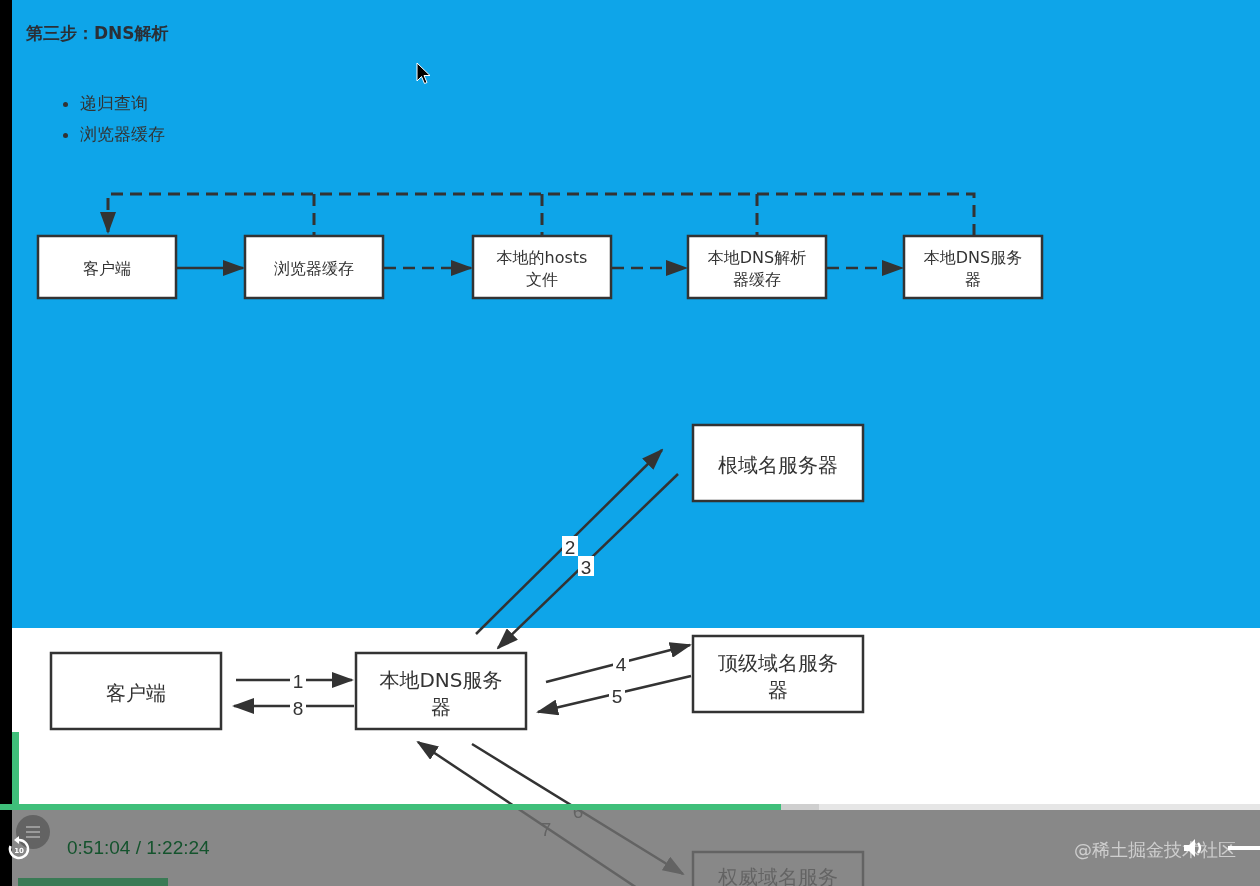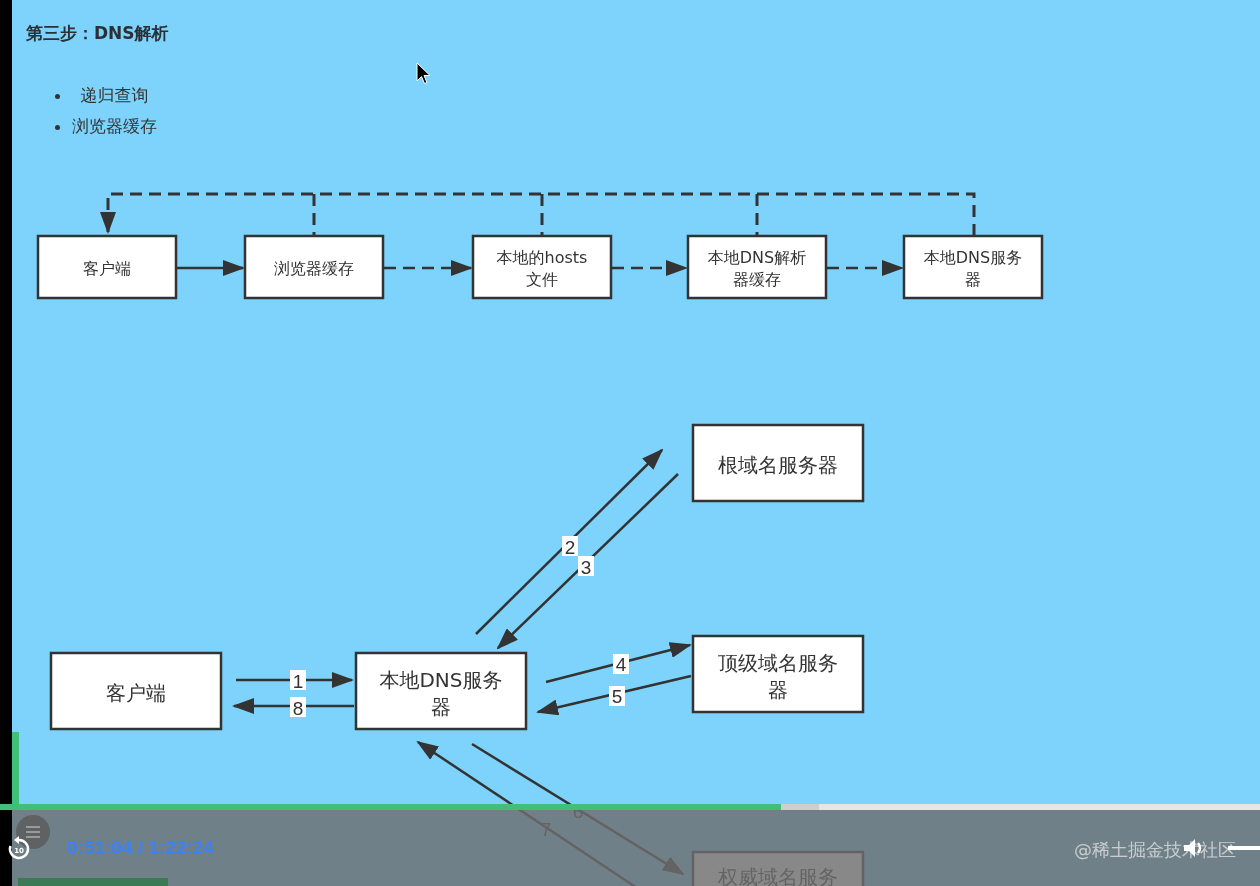--- a/index.html
+++ b/index.html
@@ -1,30 +1,30 @@
 <!DOCTYPE html>
 <html><head>
 <meta charset="utf-8">
 <style>
   html, body { margin:0; padding:0; }
   body { width:1260px; height:886px; overflow:hidden; position:relative; background:#fff; font-family:"DejaVu Sans", sans-serif; }
   .left-bar { position:absolute; left:0; top:0; width:12px; height:886px; background:#000; }
-  .doc { position:absolute; left:12px; top:0; width:1248px; height:886px; background:#7dd3fc;text-align:center; }
+  .doc { position:absolute; left:12px; top:0; width:1248px; height:628px; background:#0ea5e9; }
   .heading { position:absolute; left:14px; top:22px; font-size:17px; font-weight:bold; color:#2b2f36; }
-  .bullets { position:absolute; left:14px; top:72px; margin:8px; padding:0 0 0 38px; font-size:17px; color:#333; line-height:31px; }
+  .bullets { position:absolute; left:14px; top:72px; margin:16px; padding:0 0 0 38px; font-size:17px; color:#333; line-height:31px; }
   .bullets li { list-style:disc; }
   svg.diagram { position:absolute; left:0; top:0; }
   .cursor { position:absolute; left:416px; top:62px; }
   .player { position:absolute; left:12px; top:809px; width:1248px; height:77px; background:rgba(110,110,110,0.82); }
   .progress-track { position:absolute; left:0; top:804px; width:1260px; height:6px; background:#e6e6e6; }
   .progress-fill { position:absolute; left:0; top:0; height:6px; background:#3fbf7a; }
   .progress-buffer { position:absolute; top:0; height:6px; background:#cfcfcf; }
   .green-vert { position:absolute; left:12px; top:732px; width:7px; height:76px; background:#3fbf7a; }
   .green-bottom { position:absolute; left:18px; top:878px; width:150px; height:8px; background:#3a7a55; }
-  .time { position:absolute; left:67px; top:837px; font-size:19px; color:#3b82f6; font-family:"Liberation Sans", sans-serif;font-weight:bold; }
+  .time { position:absolute; left:67px; top:837px; font-size:19px; color:#14532d; font-family:"Liberation Sans", sans-serif; }
   .menu-btn { position:absolute; left:16px; top:815px; width:34px; height:34px; border-radius:50%; background:rgba(90,90,90,0.8); }
   .menu-btn span { position:absolute; left:10px; width:14px; height:2px; background:#9a9a9a; }
   .replay-btn { position:absolute; left:6px; top:836px; width:26px; height:26px; }
   .watermark { position:absolute; left:1074px; top:838px; font-size:18px; color:rgba(230,230,230,0.75); font-family:"DejaVu Sans", sans-serif; }
   .volume-icon { position:absolute; left:1180px; top:834px; width:28px; height:28px; }
   .volume-bar { position:absolute; left:1228px; top:846px; width:32px; height:4px; background:#fff; }
 </style>
 </head>
 <body>
 

